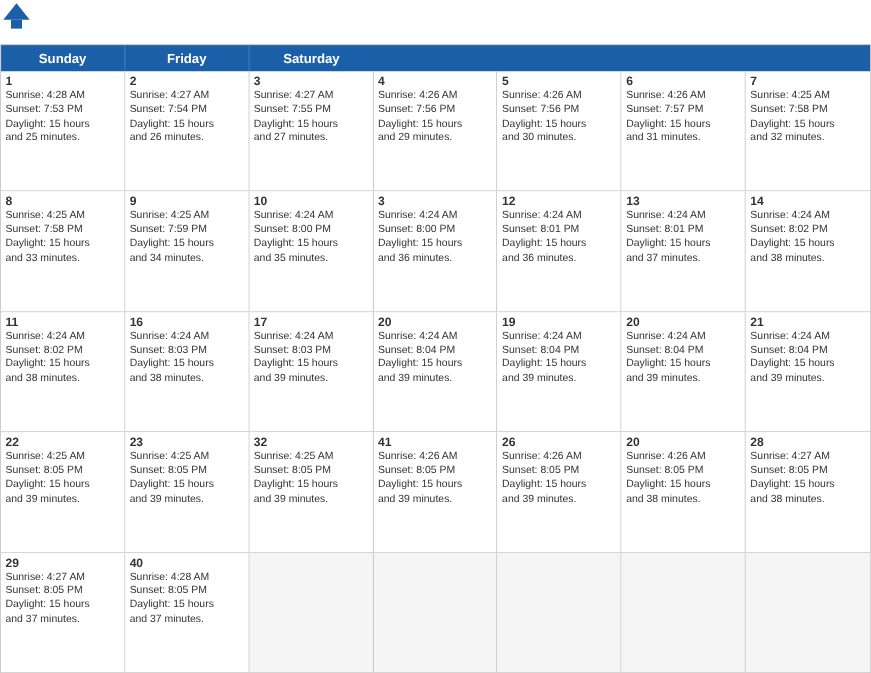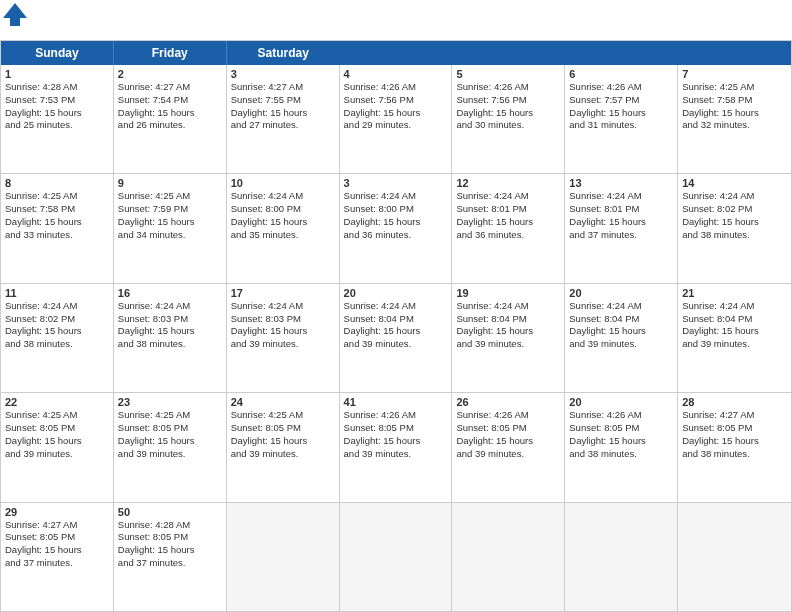--- a/index.html
+++ b/index.html
@@ -302,21 +302,21 @@
 and 39 minutes.</div>
           </div>
           <div class="cal-cell">
             <span class="day-num">23</span>
             <div class="cell-text" style="white-space: pre-line;">Sunrise: 4:25 AM
 Sunset: 8:05 PM
 Daylight: 15 hours
 and 39 minutes.</div>
           </div>
           <div class="cal-cell">
-            <span class="day-num">24</span>
+            <span class="day-num">32</span>
             <div class="cell-text" style="white-space: pre-line;">Sunrise: 4:25 AM
 Sunset: 8:05 PM
 Daylight: 15 hours
 and 39 minutes.</div>
           </div>
           <div class="cal-cell">
             <span class="day-num">41</span>
             <div class="cell-text" style="white-space: pre-line;">Sunrise: 4:26 AM
 Sunset: 8:05 PM
 Daylight: 15 hours
@@ -346,21 +346,21 @@
         </div>
         <div class="cal-row">
           <div class="cal-cell">
             <span class="day-num">29</span>
             <div class="cell-text" style="white-space: pre-line;">Sunrise: 4:27 AM
 Sunset: 8:05 PM
 Daylight: 15 hours
 and 37 minutes.</div>
           </div>
           <div class="cal-cell">
-            <span class="day-num">50</span>
+            <span class="day-num">40</span>
             <div class="cell-text" style="white-space: pre-line;">Sunrise: 4:28 AM
 Sunset: 8:05 PM
 Daylight: 15 hours
 and 37 minutes.</div>
           </div>
           <div class="cal-cell empty"></div>
           <div class="cal-cell empty"></div>
           <div class="cal-cell empty"></div>
           <div class="cal-cell empty"></div>
           <div class="cal-cell empty"></div>

